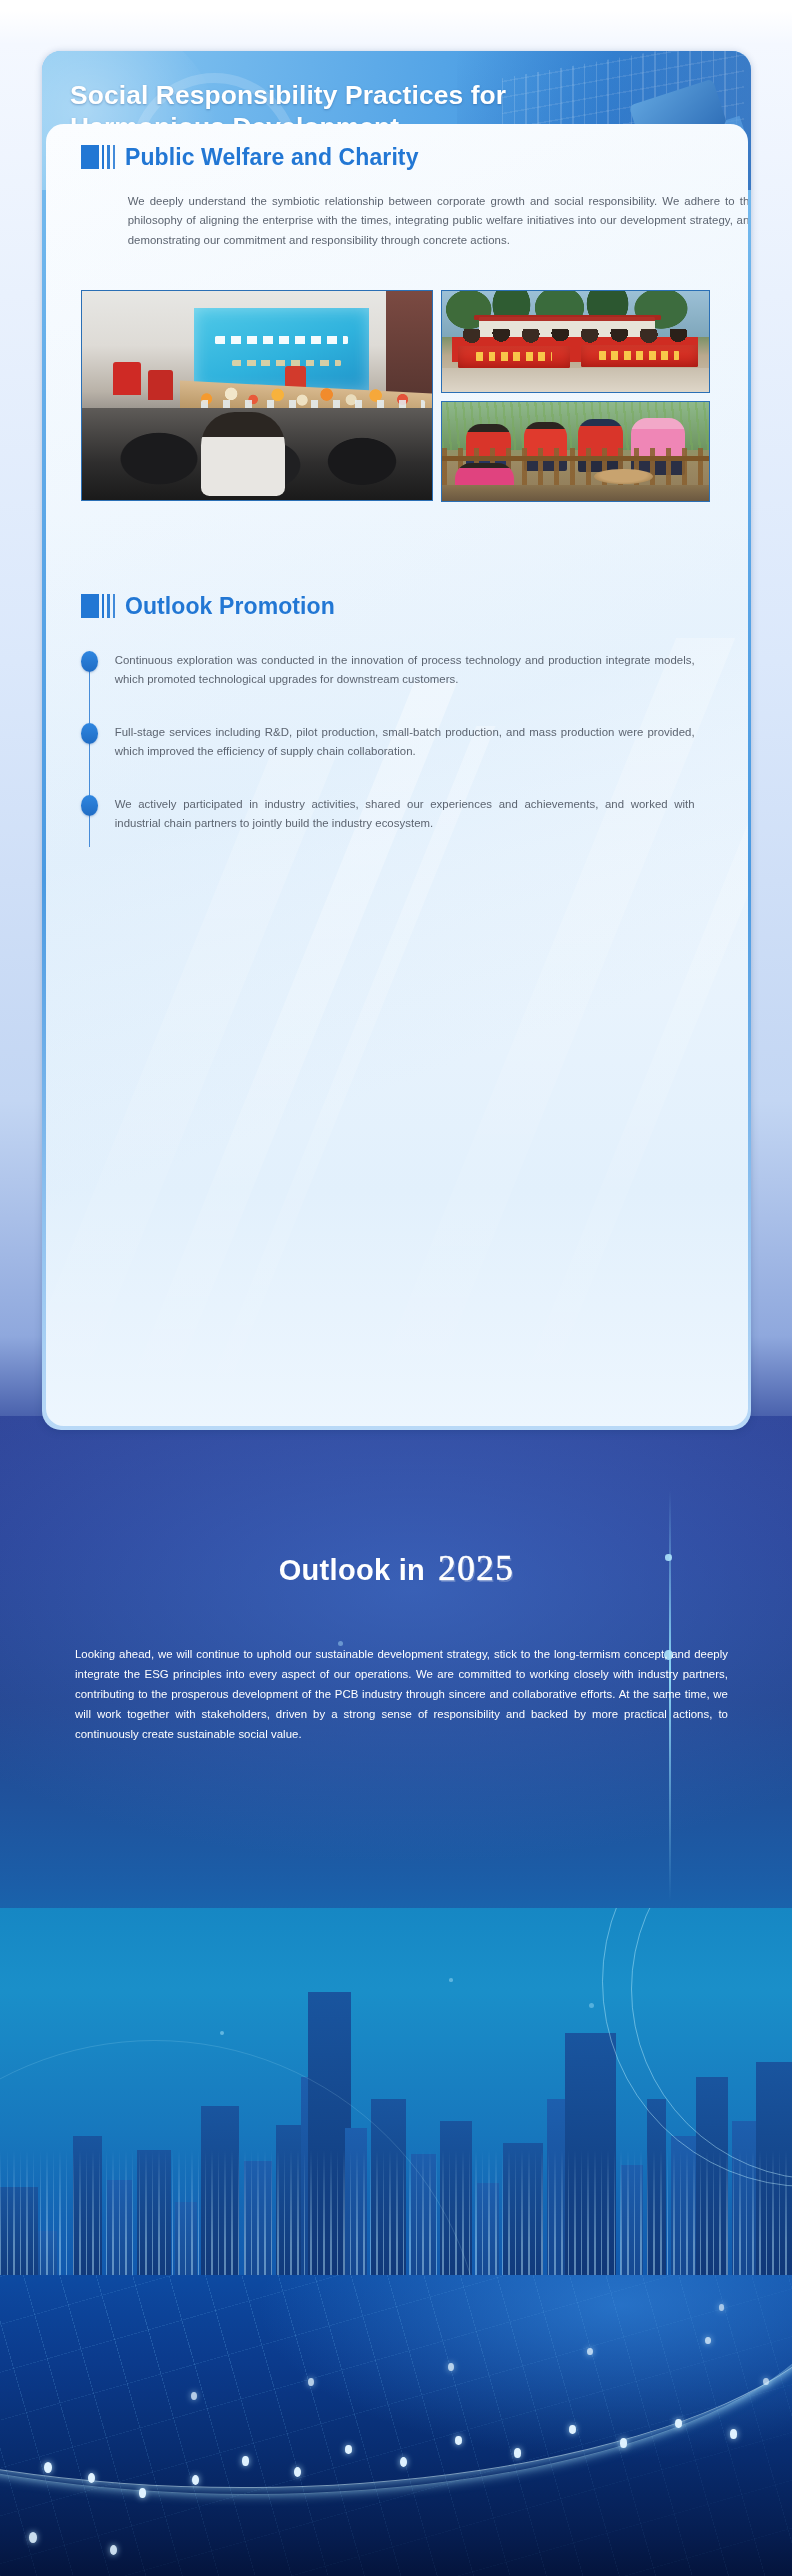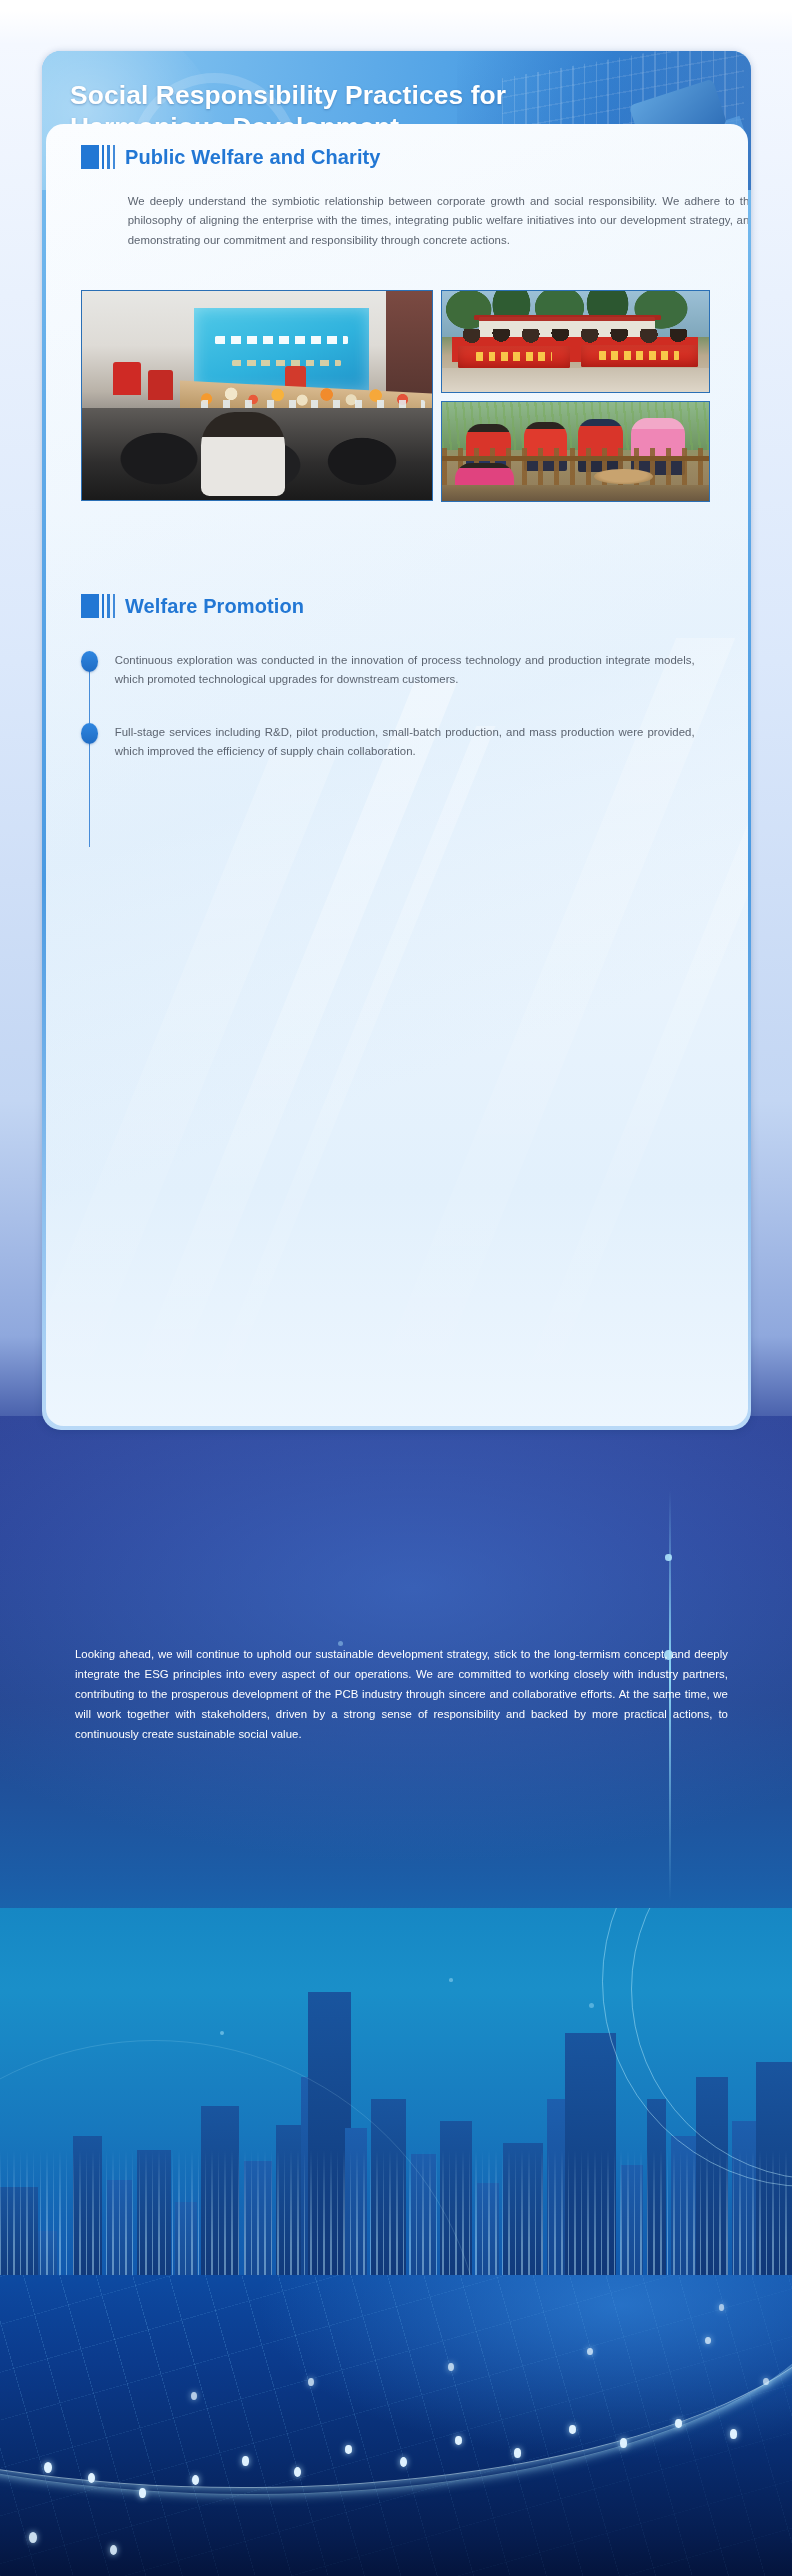--- a/index.html
+++ b/index.html
@@ -107,21 +107,21 @@
   .panel .s5 { left:88px; top:631px; width:66px; height:675px; opacity:.4; }
 
   
   .section-head { position:absolute; display:flex; align-items:center; gap:9.5px; }
   .head-icon { display:flex; align-items:flex-end; gap:2.6px; height:24px; }
   .head-icon .blk { width:18.3px; height:24px; background:#2277d4; }
   .head-icon .br { width:2.9px; height:24px; background:#2277d4; }
   .head-icon .br.b2 { opacity:.92; }
   .head-icon .br.b3 { opacity:.85; }
   .section-title {
-    color:#2277d4; font-size:20px; font-weight:bold; letter-spacing:0.1px; line-height:24px;
+    color:#2277d4; font-size:23px; font-weight:bold; letter-spacing:0.1px; line-height:24px;
   }
 
   
   .body-text {
     position:absolute; color:#5c6470; font-size:11.4px; line-height:19.4px;
     text-align:justify; letter-spacing:0.04px;margin-left:47px;
   }
 
   
   .photos { position:absolute; }
@@ -470,43 +470,51 @@
         </div>
       </div>
 
       <div class="section-head" style="left:35px;top:470px;">
         <span class="head-icon">
           <span class="blk"></span>
             <span class="br b1"></span>
             <span class="br b2"></span>
             <span class="br b3"></span>
         </span>
-        <span class="section-title">Welfare Promotion</span>
+        <span class="section-title">Outlook Promotion</span>
       </div>
 
       <div class="bullets" style="left:35px;top:527px;width:628px;height:207px;">
         <div class="b-line" style="left:8px;top:13.2px;height:183px;"></div>
 
         <div class="b-item" style="left:0;top:0;width:628px;">
           <span class="b-dot"></span>
           <span class="b-text" style="width:580px;">Continuous exploration was conducted in the innovation of process technology and production integrate models, which promoted technological upgrades for downstream customers.</span>
         </div>
 
         <div class="b-item" style="left:0;top:72px;width:628px;">
           <span class="b-dot"></span>
           <span class="b-text" style="width:580px;">Full-stage services including R&amp;D, pilot production, small-batch production, and mass production were provided, which improved the efficiency of supply chain collaboration.</span>
         </div>
 
+        <div class="b-item" style="left:0;top:144px;width:628px;">
+          <span class="b-dot"></span>
+          <span class="b-text" style="width:580px;">We actively participated in industry activities, shared our experiences and achievements, and worked with industrial chain partners to jointly build the industry ecosystem.</span>
+        </div>
       </div>
 
     </div>
   </div>
 
   <div class="glow-line"></div>
   <div class="glow-dot" style="left:665px;top:1554px;width:6.6px;height:6.6px;"></div>
   <div class="glow-dot" style="left:664px;top:1650px;width:8.8px;height:10.3px;"></div>
   <div class="glow-dot" style="left:338px;top:1641px;width:5.1px;height:5.1px;opacity:.5;"></div>
 
+  <div class="outlook-head">
+    <span class="outlook-label">Outlook in</span>
+    <span class="outlook-year">2025</span>
+  </div>
 
   <div class="outlook-body">Looking ahead, we will continue to uphold our sustainable development strategy, stick to the long-termism concept, and deeply integrate the ESG principles into every aspect of our operations. We are committed to working closely with industry partners, contributing to the prosperous development of the PCB industry through sincere and collaborative efforts. At the same time, we will work together with stakeholders, driven by a strong sense of responsibility and backed by more practical actions, to continuously create sustainable social value.</div>
 
 </div>
 
 
 </body></html>

